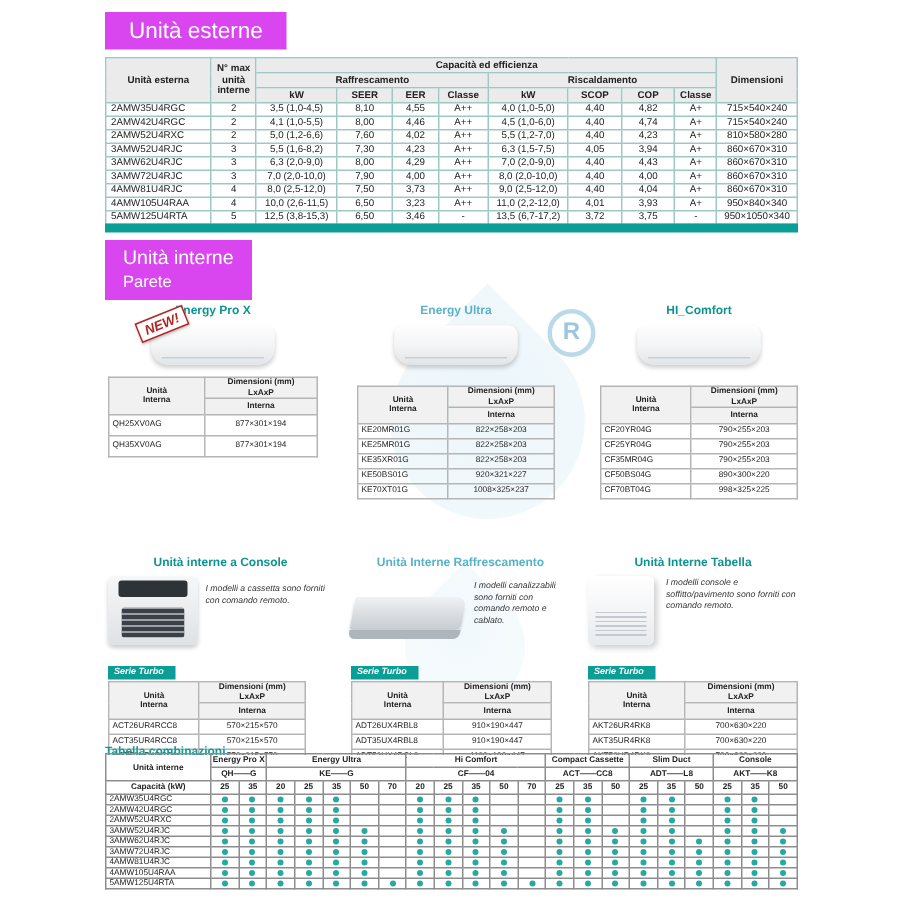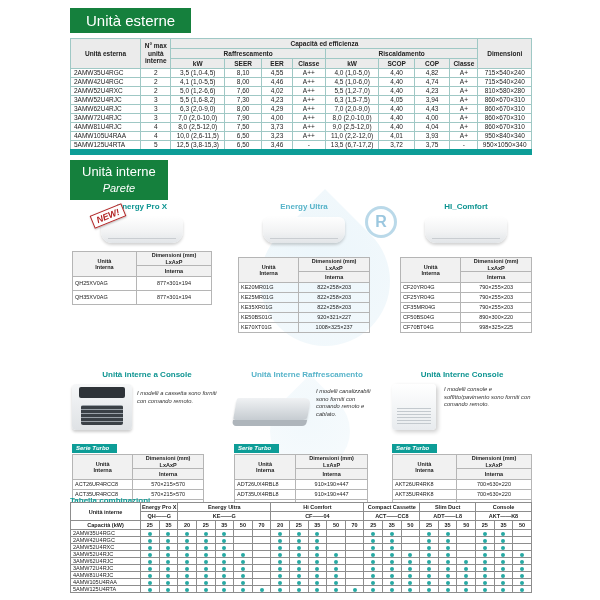--- a/index.html
+++ b/index.html
@@ -1,21 +1,21 @@
 <!DOCTYPE html>
 <html><head>
 <meta charset="utf-8">
 <style>
   html,body{margin:0;padding:0;background:#fff;}
   body{width:600px;height:600px;position:relative;font-family:"Liberation Sans",sans-serif;color:#222;overflow:hidden;}
   .page{position:absolute;left:70px;top:6px;width:462px;height:590px;}
 
   
-  .title-box{display:inline-block;background:#15803d;color:#fff;padding:4px 16px;font-size:15px;line-height:17px;}
-  .title-box .sub{font-style:italic;font-size:11px;text-align:center;}
+  .title-box{display:inline-block;background:#d946ef;color:#fff;padding:4px 16px;font-size:15px;line-height:17px;}
+  .title-box .sub{font-size:11px;}
   .teal-bar{position:absolute;left:0;width:462px;height:6px;background:#0d9d97;}
 
   
   .drop{position:absolute;border-radius:0 50% 50% 50%;transform:rotate(45deg);
         background:radial-gradient(circle at 38% 42%,rgba(185,222,240,.55),rgba(150,200,228,.22));opacity:.5;pointer-events:none;}
   .rmark{position:absolute;width:26px;height:26px;border:3px solid rgba(130,185,215,.55);border-radius:50%;
          color:rgba(130,185,215,.8);font-size:16px;font-weight:bold;text-align:center;line-height:26px;pointer-events:none;}
 
   
   table{border-collapse:collapse;table-layout:fixed;}
@@ -455,21 +455,21 @@
           </tr>
           <tr>
             <td>ADT52UX4RCL8</td>
             <td>1180×190×447</td>
           </tr>
         </tbody>
       </table>
   </div>
 
   <div class="abs" style="left:322px;top:364px;width:140px;">
-    <div class="sec-title">Unità Interne Console</div>
+    <div class="sec-title">Unità Interne Tabella</div>
     <div style="display:flex;gap:8px;margin-top:5px;height:52px;">
       <div class="console-unit" style="flex:none;"></div>
       <div class="desc" style="padding-top:2px;">I modelli console e soffitto/pavimento sono forniti con comando remoto.</div>
     </div>
     <div class="serie-tag">Serie Turbo</div>
     <table class="mini-table" id="other-2" style="width:140px;">
         <colgroup>
           <col style="width: 46%;">
           <col style="width: 54%;">
         </colgroup>

